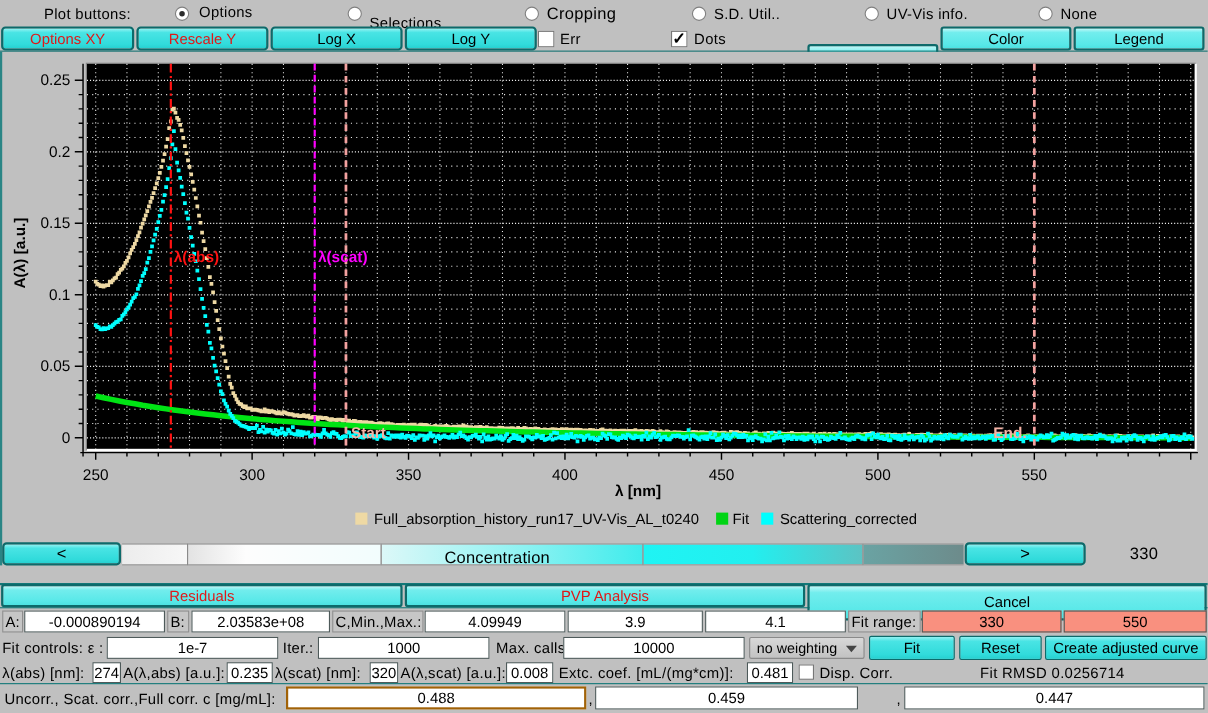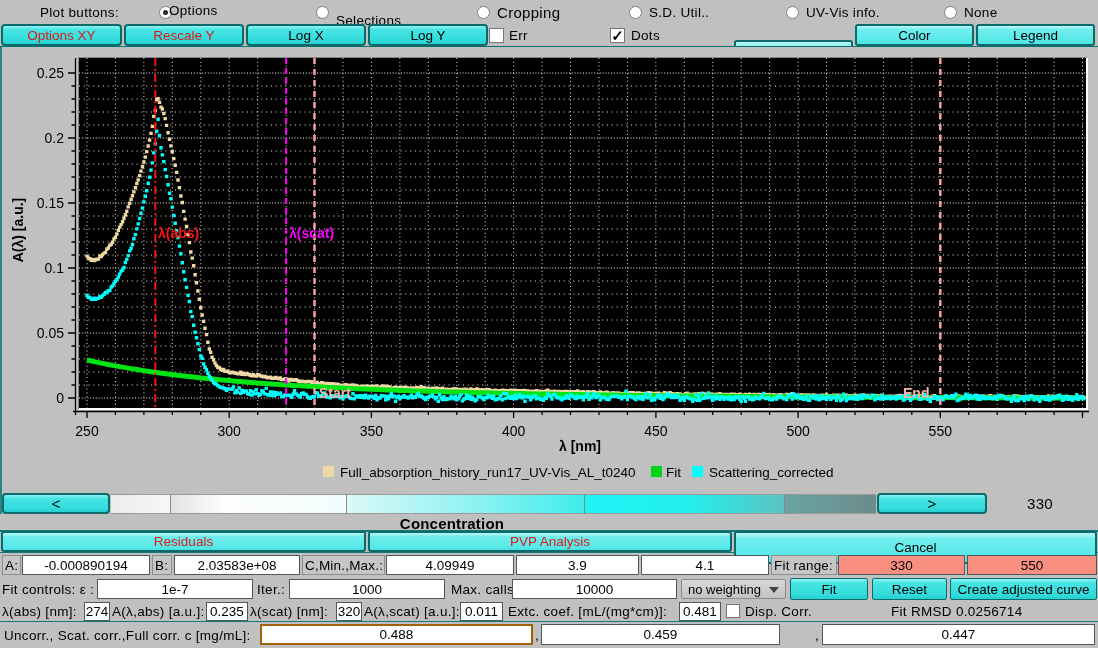--- a/index.html
+++ b/index.html
@@ -20,21 +20,21 @@
 .cb{position:absolute;width:15px;height:15px;background:#fff;border:1px solid #777;
  font-size:15px;line-height:14px;text-align:center;font-weight:bold}
 .radio{position:absolute;width:13px;height:13px;border-radius:50%;background:#fff;
  border:1px solid #808080}
 .rdot{position:absolute;left:3px;top:3px;width:5px;height:5px;border-radius:50%;background:#2b2b2b}
 </style></head><body>
 <div class="txt" style="left:40px;top:0;height:24px;font-size:13.5px">Plot buttons:</div>
 <div class="radio" style="left:159px;top:6px">
     <div class="rdot"></div>
   </div>
-<div class="txt" style="left:169px;top:0;height:20px;font-size:13.5px">Options</div>
+<div class="txt" style="left:181px;top:0;height:20px;font-size:13.5px">Options</div>
 <div class="radio" style="left:316px;top:6px"></div>
 <div class="txt" style="left:336px;top:0;height:40px;font-size:13.5px">Selections</div>
 <div class="radio" style="left:477px;top:6px"></div>
 <div class="txt" style="left:497px;top:0;height:24px;font-size:15px">Cropping</div>
 <div class="radio" style="left:629px;top:6px"></div>
 <div class="txt" style="left:649px;top:0;height:24px;font-size:13.5px">S.D. Util..</div>
 <div class="radio" style="left:786px;top:6px"></div>
 <div class="txt" style="left:806px;top:0;height:24px;font-size:13.5px">UV-Vis info.</div>
 <div class="radio" style="left:944px;top:6px"></div>
 <div class="txt" style="left:964px;top:0;height:24px;font-size:13.5px">None</div>
@@ -108,21 +108,21 @@
 <div class="ab" style="left:171px;top:494px;width:175px;height:20px;background:linear-gradient(90deg,#e3e3e3,#fdfdfd 30%,#f2fdfd);border-top:1px solid #9a9a9a;border-bottom:1px solid #9a9a9a"></div>
 <div class="ab" style="left:347px;top:494px;width:237px;height:20px;background:linear-gradient(90deg,#dcf8f8,#8df2f2 55%,#3fecec);border-top:1px solid #9a9a9a;border-bottom:1px solid #9a9a9a"></div>
 <div class="ab" style="left:585px;top:494px;width:199px;height:20px;background:linear-gradient(90deg,#1ff4f4,#22efef 50%,#5cc3c3);border-top:1px solid #9a9a9a;border-bottom:1px solid #9a9a9a"></div>
 <div class="ab" style="left:785px;top:494px;width:91px;height:20px;background:linear-gradient(90deg,#6aa3a3,#6d8b8b);border-top:1px solid #9a9a9a;border-bottom:1px solid #9a9a9a"></div>
 <div class="ab" style="left:170px;top:494px;width:1px;height:20px;background:#8a8a8a"></div>
 <div class="ab" style="left:346px;top:494px;width:1px;height:20px;background:#8a8a8a"></div>
 <div class="ab" style="left:584px;top:494px;width:1px;height:20px;background:#8a8a8a"></div>
 <div class="ab" style="left:784px;top:494px;width:1px;height:20px;background:#8a8a8a"></div>
 <div class="btnA" style="left:877px;top:493px;width:110px;height:21px;font-size:15px">&gt;</div>
 <div class="txt" style="left:1027px;top:493px;height:21px;font-size:15px">330</div>
-<div class="txt" style="left:0;top:515px;width:904px;height:16px;justify-content:center;font-weight:bold;font-size:15px;letter-spacing:.2px">Concentration</div>
+<div class="txt" style="left:0;top:499px;width:904px;height:16px;justify-content:center;font-weight:normal;font-size:15px;letter-spacing:.2px">Concentration</div>
 <div class="btnB" style="left:1px;top:531px;width:365px;height:21px">
     <span class="red">Residuals</span>
   </div>
 <div class="btnB" style="left:368px;top:531px;width:364px;height:21px">
     <span class="red">PVP Analysis</span>
   </div>
 <div class="btnB" style="left:734px;top:531px;width:363px;height:33px">Cancel</div>
 <div class="lbx" style="left:2px;top:555px;width:19px;height:20px">A:</div>
 <div class="inp" style="left:22px;top:555px;width:128px;height:20px">-0.000890194</div>
 <div class="lbx" style="left:152px;top:555px;width:20px;height:20px">B:</div>
@@ -144,21 +144,21 @@
 <div class="btnA" style="left:790px;top:578px;width:78px;height:22px;border-width:1.5px;border-radius:2px">Fit</div>
 <div class="btnA" style="left:872px;top:578px;width:75px;height:22px;border-width:1.5px;border-radius:2px">Reset</div>
 <div class="btnA" style="left:950px;top:578px;width:147px;height:22px;border-width:1.5px;border-radius:2px">Create adjusted curve</div>
 <div class="txt" style="left:2px;top:600px;height:22px">λ(abs) [nm]:</div>
 <div class="inp" style="left:84px;top:602px;width:26px;height:19px">274</div>
 <div class="txt" style="left:112px;top:600px;height:22px">A(λ,abs) [a.u.]:</div>
 <div class="inp" style="left:206px;top:602px;width:42px;height:19px">0.235</div>
 <div class="txt" style="left:250px;top:600px;height:22px">λ(scat) [nm]:</div>
 <div class="inp" style="left:336px;top:602px;width:26px;height:19px">320</div>
 <div class="txt" style="left:364px;top:600px;height:22px">A(λ,scat) [a.u.]:</div>
-<div class="inp" style="left:460px;top:602px;width:43px;height:19px">0.011</div>
+<div class="inp" style="left:460px;top:602px;width:43px;height:19px">0.008</div>
 <div class="txt" style="left:508px;top:600px;height:22px">Extc. coef. [mL/(mg*cm)]:</div>
 <div class="inp" style="left:679px;top:602px;width:42px;height:19px">0.481</div>
 <div class="cb" style="left:726px;top:604px;width:14px;height:14px"></div>
 <div class="txt" style="left:745px;top:600px;height:22px">Disp. Corr.</div>
 <div class="txt" style="left:891px;top:600px;height:22px">Fit RMSD 0.0256714</div>
 <div class="ab" style="left:0;top:621px;width:1098px;height:1px;background:#127878"></div>
 <div class="txt" style="left:4px;top:622px;height:26px">Uncorr., Scat. corr.,Full corr. c [mg/mL]:</div>
 <div class="inp" style="left:260px;top:624px;width:273px;height:21px;border:2px solid #a16207">0.488</div>
 <div class="txt" style="left:535px;top:622px;height:26px">,</div>
 <div class="inp" style="left:541px;top:624px;width:239px;height:21px">0.459</div>

